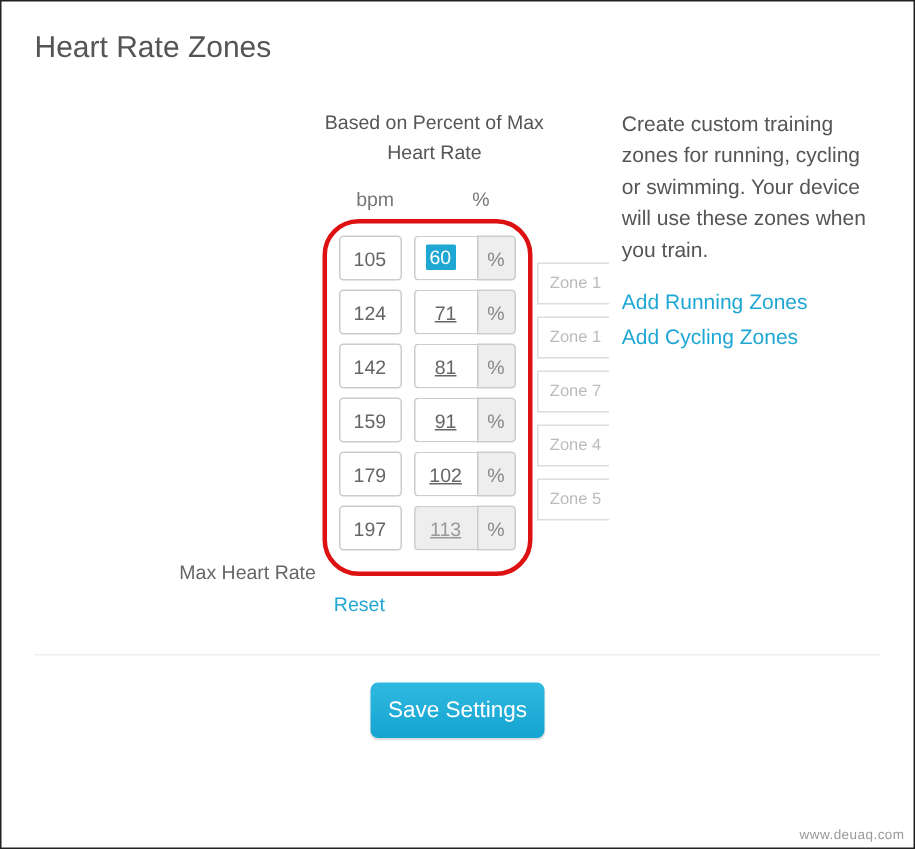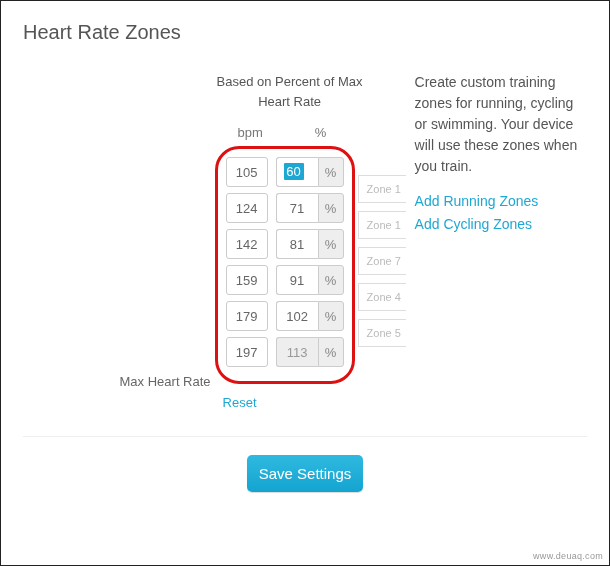--- a/index.html
+++ b/index.html
@@ -103,20 +103,21 @@
     width: 42px;
     height: 30px;
     border: 1px solid #ccc;
     border-right: none;
     border-radius: 3px 0 0 3px;
     text-align: center;
     font-size: 13px;
     color: #666;
     background: #fff;
     font-family: inherit;
+    text-decoration: underline;
   }
   .pct-input.readonly { background:#eee; color:#999; }
   .pct-sym {
     width: 26px;
     height: 30px;
     border: 1px solid #ccc;
     border-radius: 0 3px 3px 0;
     background: #eee;
     color: #888;
     font-size: 13px;

